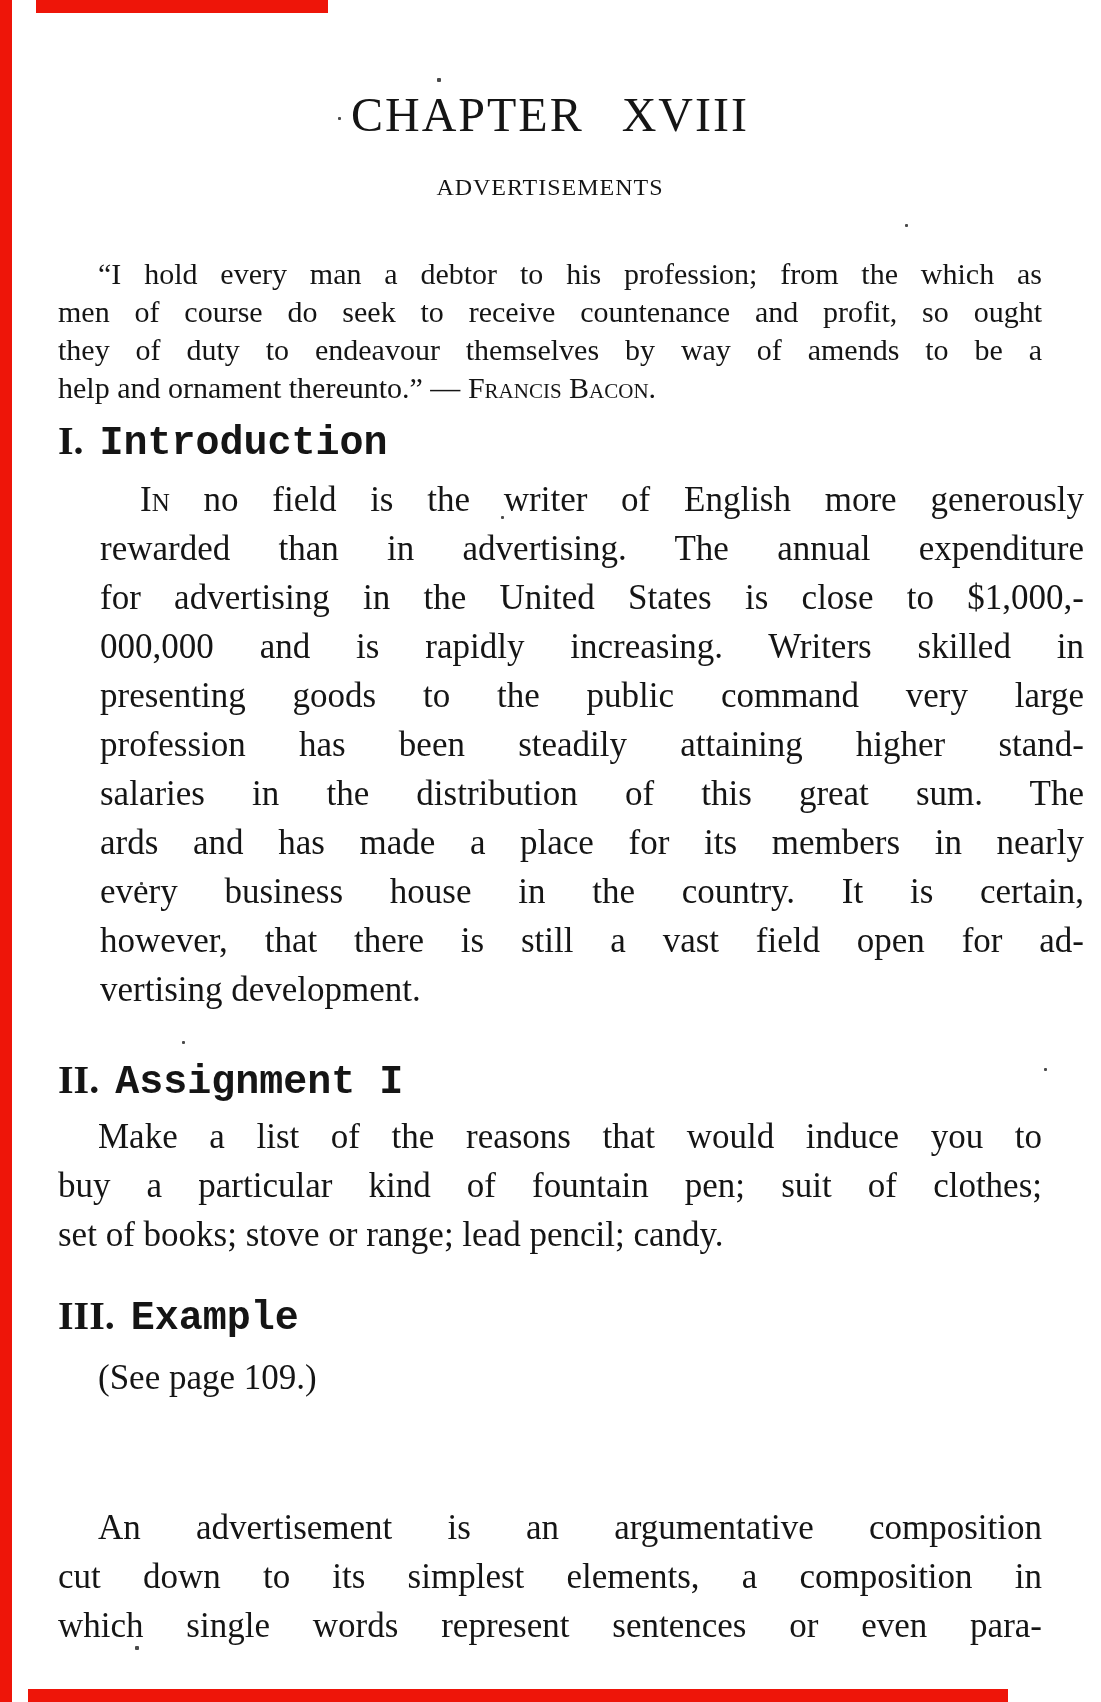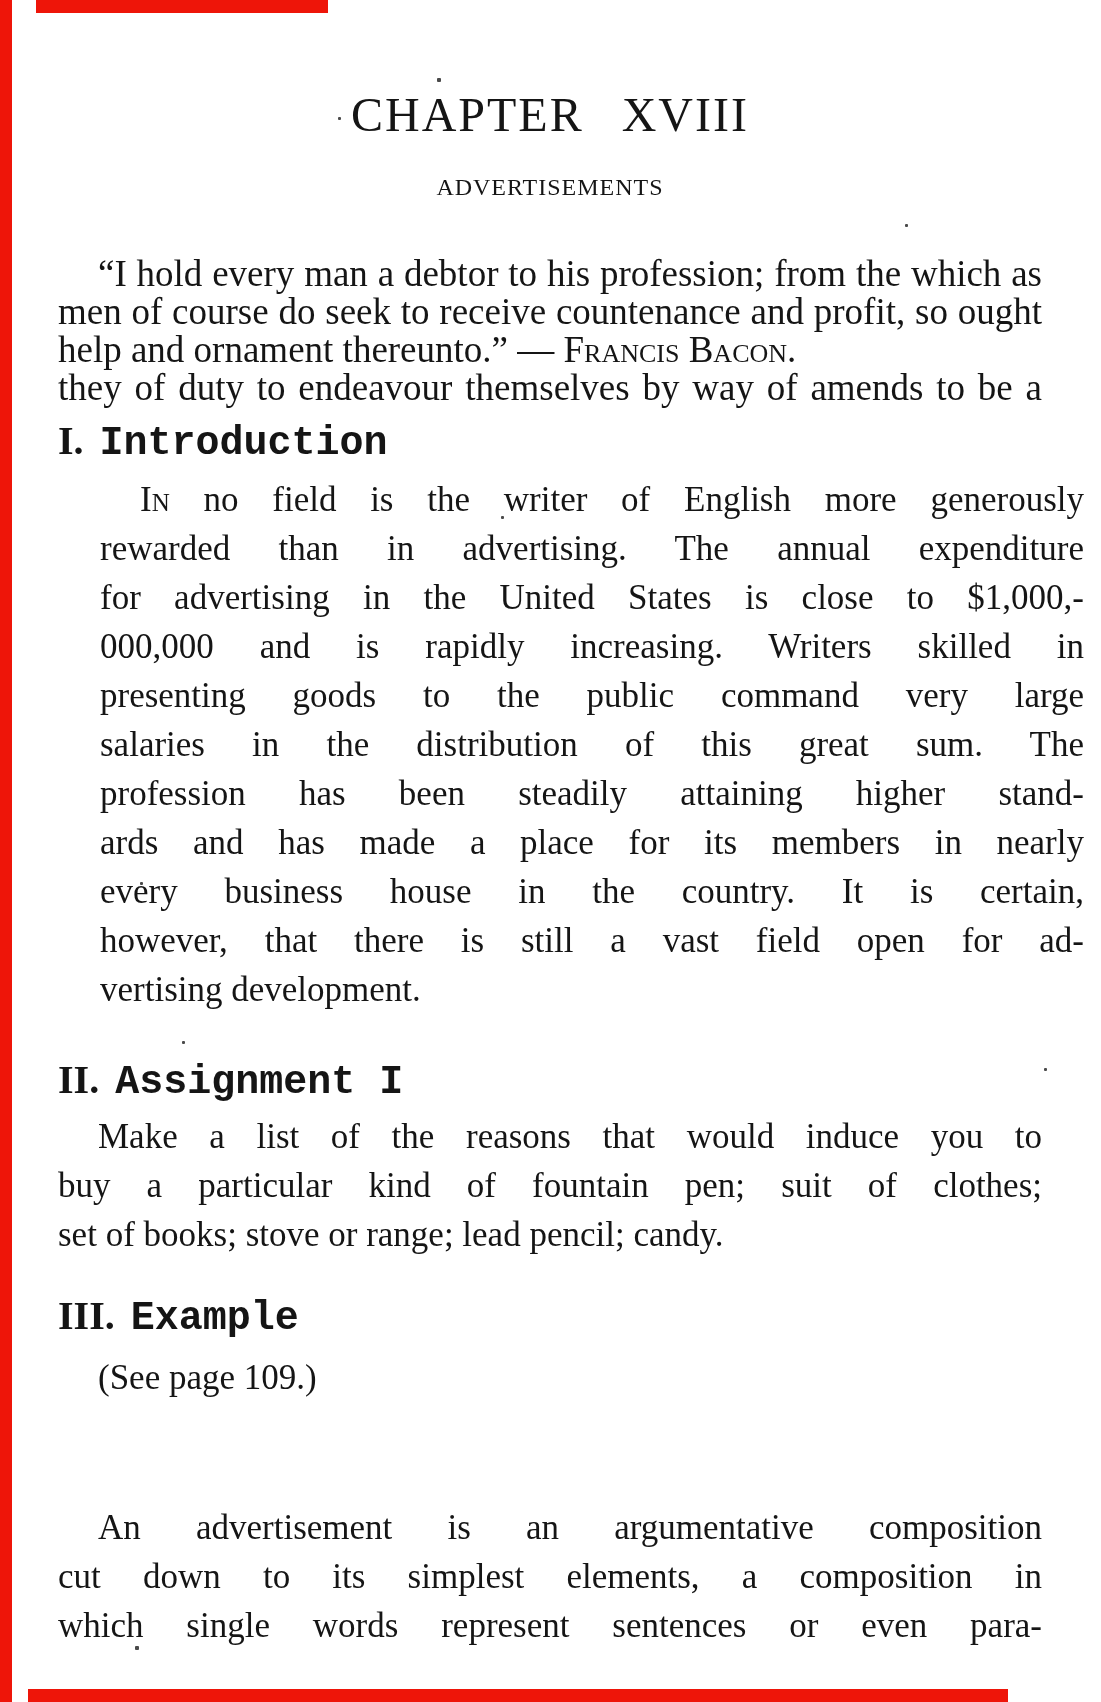--- a/index.html
+++ b/index.html
@@ -11,21 +11,21 @@
   }
   .content{position:absolute;left:58px;top:0;width:984px;height:1306px;}
   .abs{position:absolute;left:0;width:100%;}
   .chapter-title{
     top:88px;text-align:center;font-size:48px;line-height:54px;
     letter-spacing:2px;word-spacing:24px;font-weight:normal;
   }
   .section-title{
     top:166px;text-align:center;font-size:24px;line-height:42px;letter-spacing:1px;
   }
-  .quote{top:255px;font-size:37px;line-height:38px;}
+  .quote{top:255px;font-size:30px;line-height:38px;}
   .para{font-size:35px;line-height:49px;}
   .tline{white-space:normal;}
   .just{text-align:justify;text-align-last:justify;}
   .ind{text-indent:40px;}
   .sc{font-variant:small-caps;}
   .heading{font-weight:bold;font-size:40px;line-height:46px;}
   .heading .hlabel{margin-left:16px;font-family:Liberation Mono, monospace;}
   .mark{position:absolute;}
   .speck{position:absolute;background:#4a4a4a;width:4px;height:4px;border-radius:1px;}
 </style>
@@ -38,35 +38,35 @@
 
 <div class="content">
 
   <div class="abs chapter-title">CHAPTER XVIII</div>
 
   <div class="abs section-title">ADVERTISEMENTS</div>
 
   <div class="abs quote">
       <div class="tline just ind">“I hold every man a debtor to his profession; from the which as</div>
       <div class="tline just">men of course do seek to receive countenance and profit, so ought</div>
+      <div class="tline just">they of duty to endeavour themselves by way of amends to be a</div>
       <div class="tline">help and ornament thereunto.” — <span class="sc">Francis Bacon.</span></div>
-      <div class="tline just">they of duty to endeavour themselves by way of amends to be a</div>
     </div>
 
   <div class="abs heading" style="top:418px;">
     <span class="hnum">I.</span><span class="hlabel">Introduction</span>
   </div>
   <div class="abs para" style="top:475px;margin-left:42px;">
       <div class="tline just ind"><span class="sc">In</span> no field is the writer of English more generously</div>
       <div class="tline just">rewarded than in advertising. The annual expenditure</div>
       <div class="tline just">for advertising in the United States is close to $1,000,-</div>
       <div class="tline just">000,000 and is rapidly increasing. Writers skilled in</div>
       <div class="tline just">presenting goods to the public command very large</div>
+      <div class="tline just">profession has been steadily attaining higher stand-</div>
       <div class="tline just">salaries in the distribution of this great sum. The</div>
-      <div class="tline just">profession has been steadily attaining higher stand-</div>
       <div class="tline just">ards and has made a place for its members in nearly</div>
       <div class="tline just">every business house in the country. It is certain,</div>
       <div class="tline just">however, that there is still a vast field open for ad-</div>
       <div class="tline">vertising development.</div>
     </div>
 
   <div class="abs heading" style="top:1057px;">
     <span class="hnum">II.</span><span class="hlabel">Assignment I</span>
   </div>
   <div class="abs para" style="top:1112px;">

